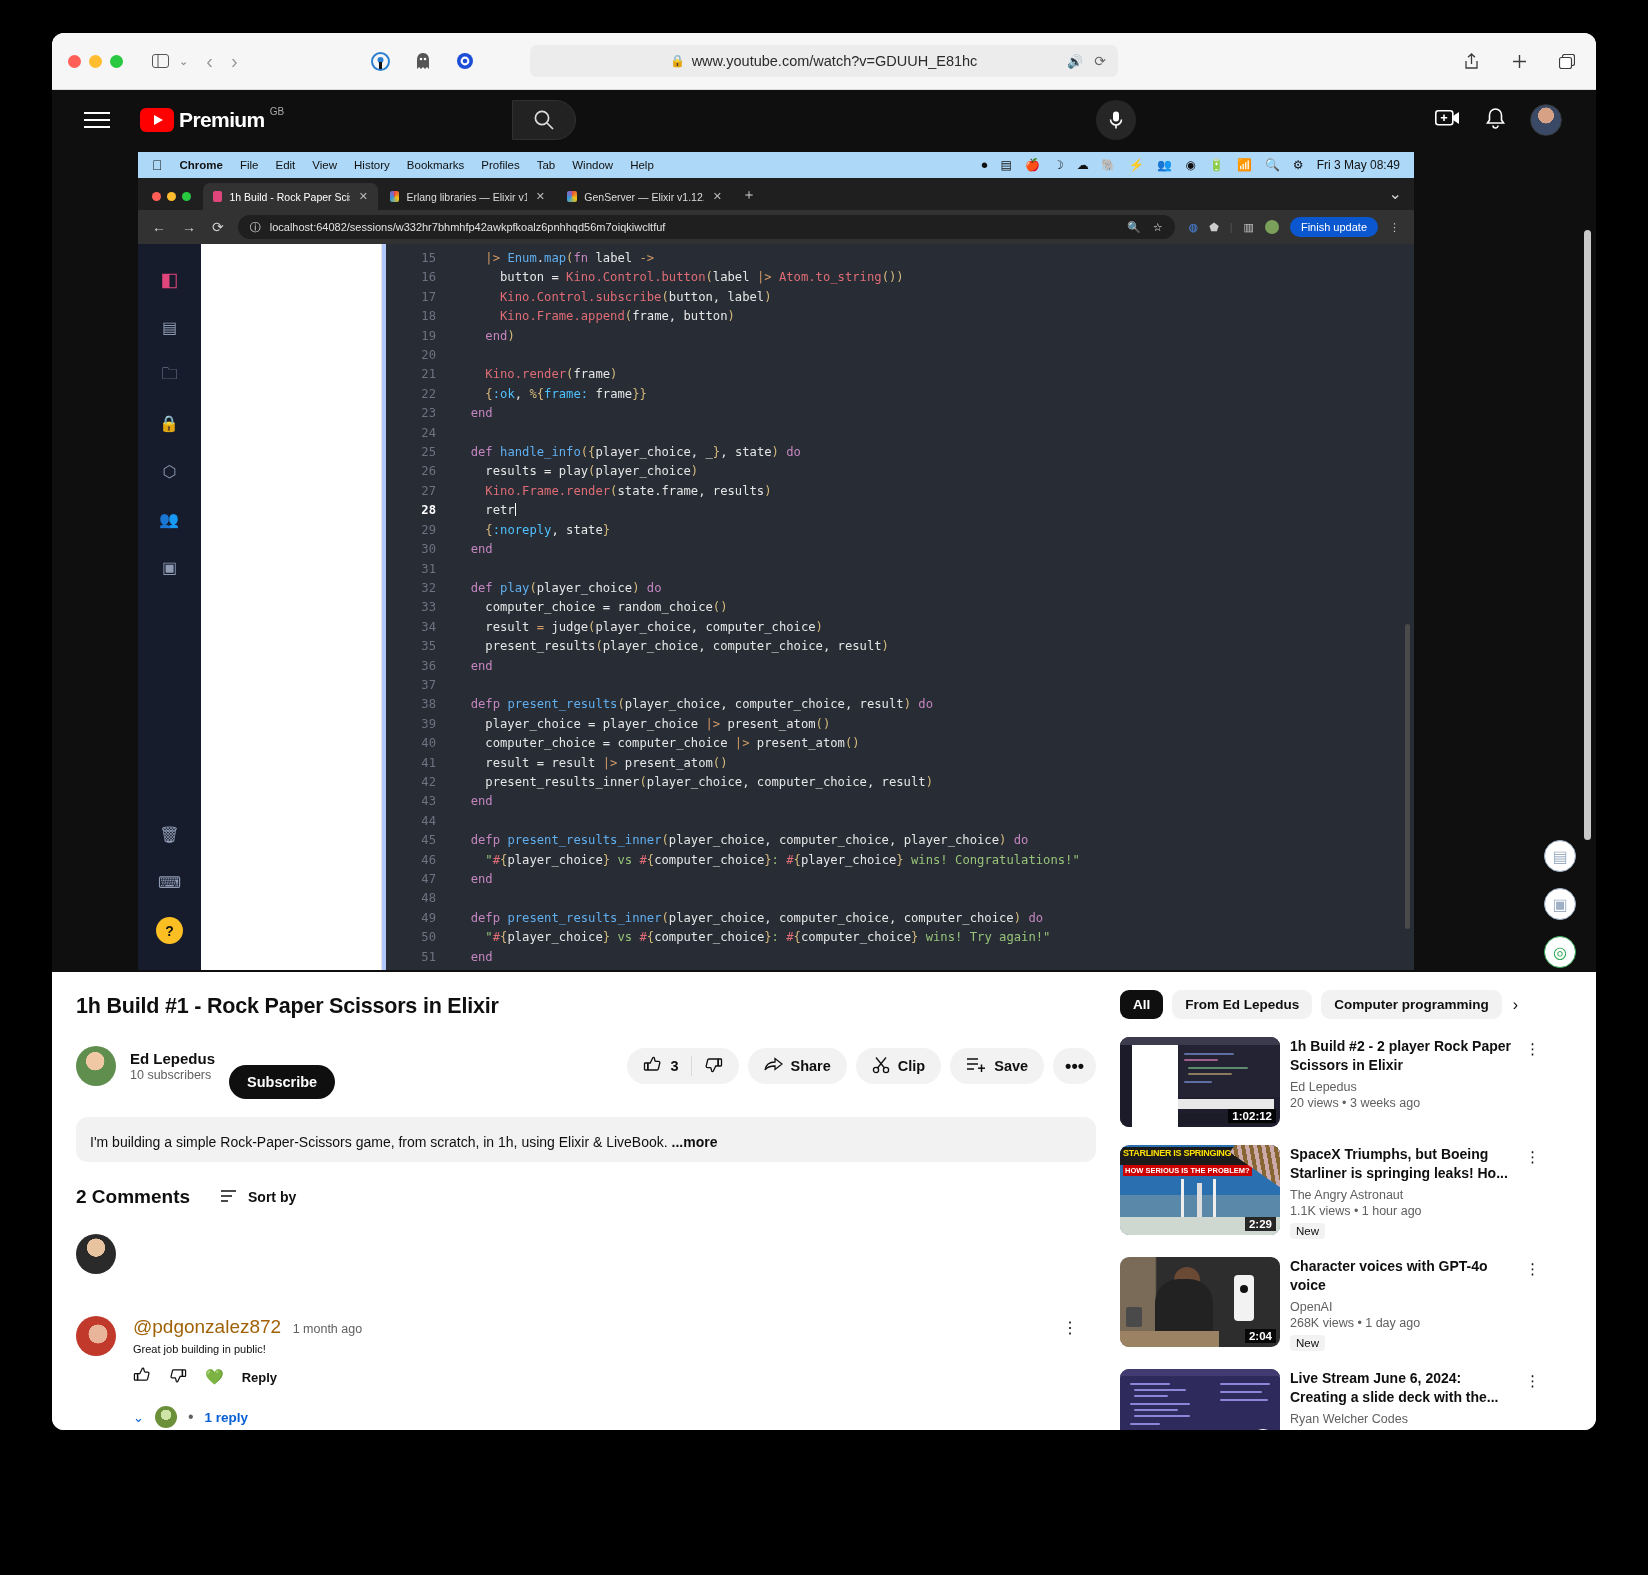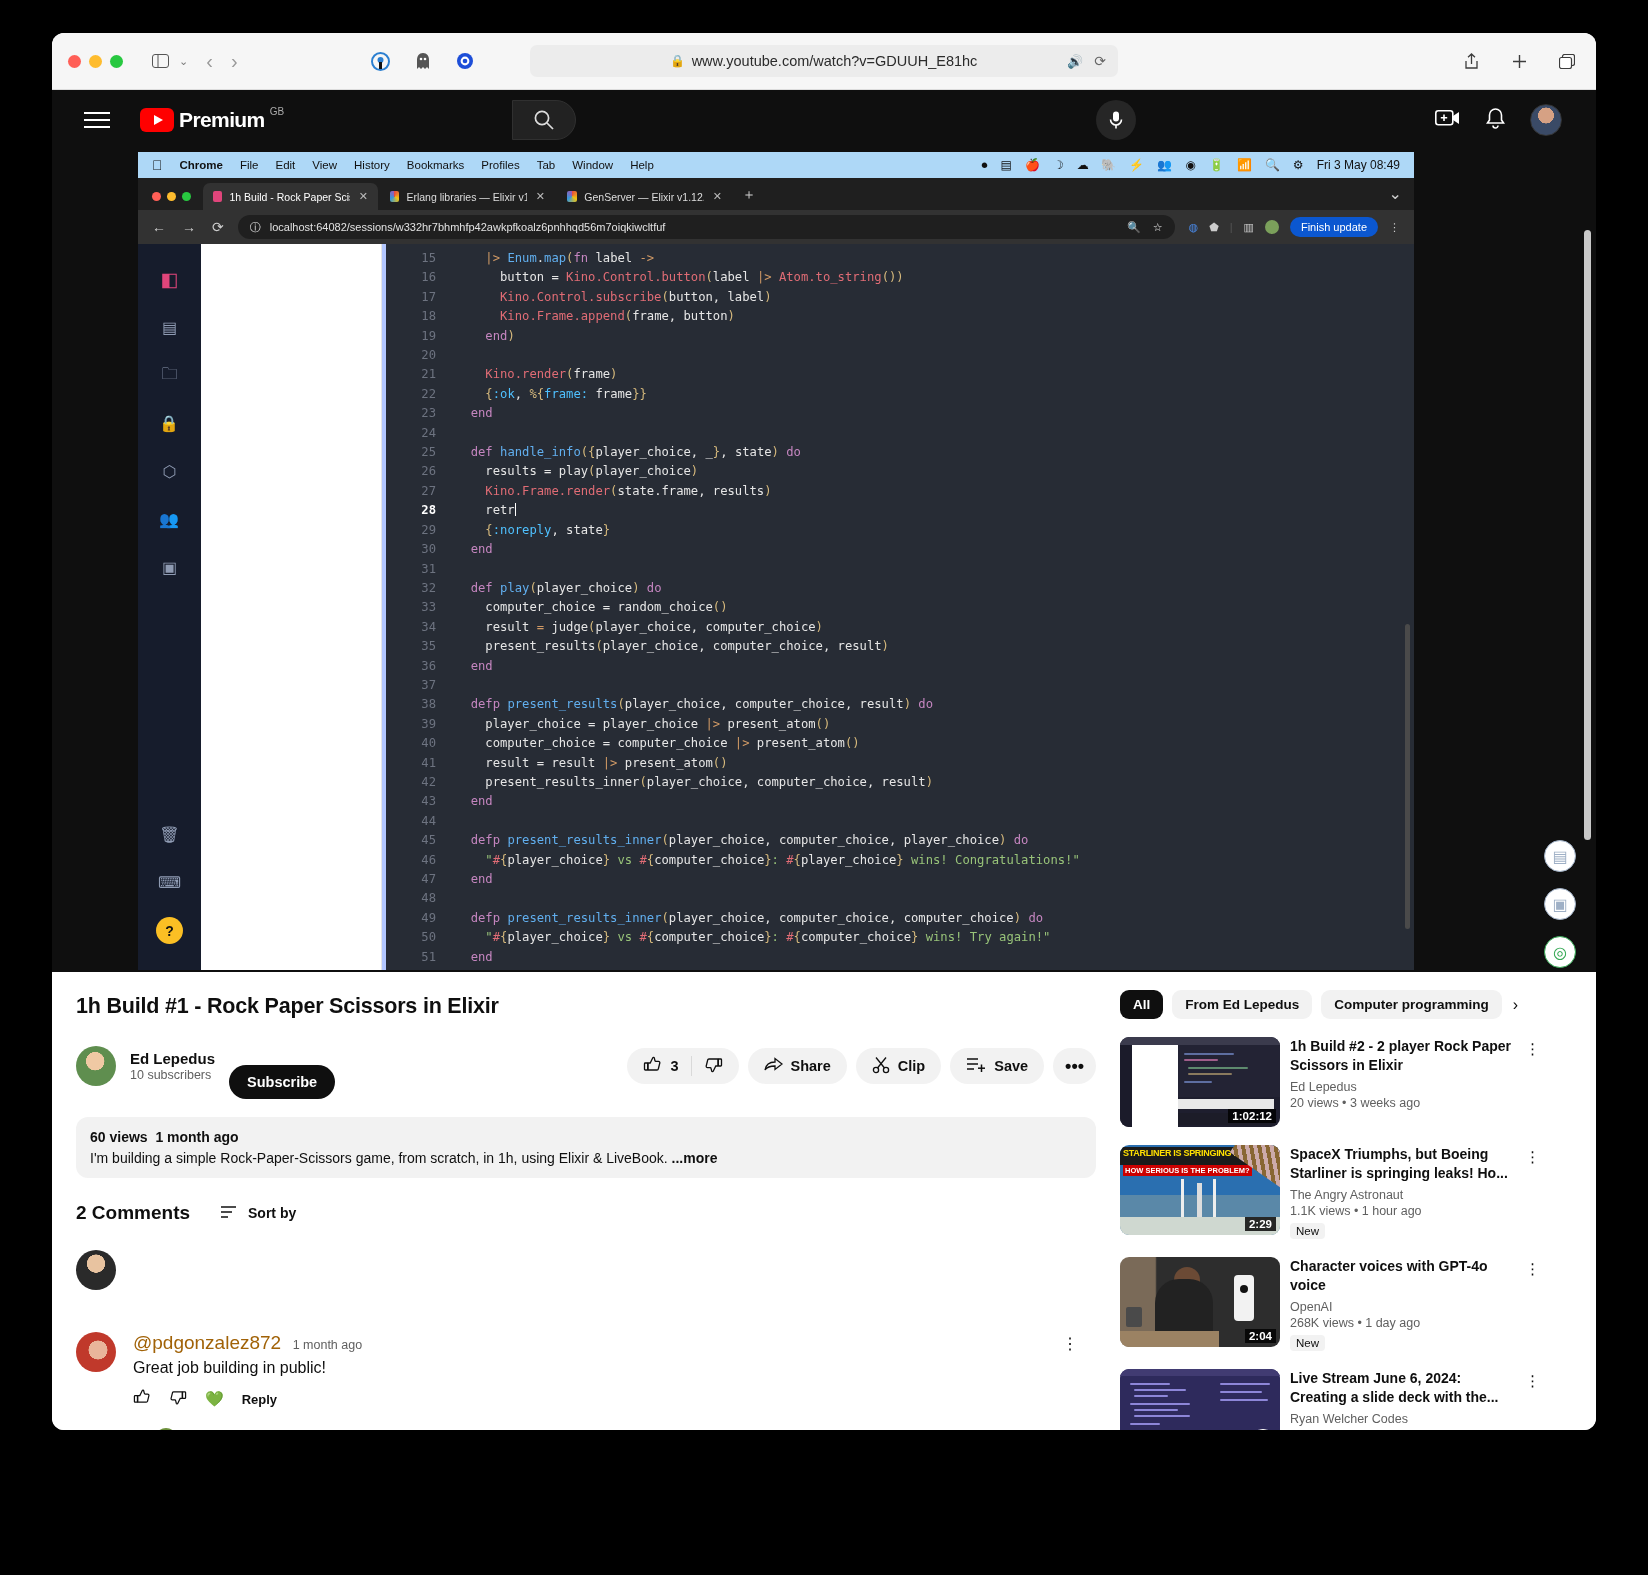--- a/index.html
+++ b/index.html
@@ -182,21 +182,21 @@
   .cm-avatar { width:40px;height:40px;border-radius:50%; flex:none;
                background: radial-gradient(circle at 50% 34%, #e8c3a0 0 27%, #2a2a2a 28% 100%);}
   .cm-avatar.p872 { background: radial-gradient(circle at 55% 45%, #e9b59a 0 30%, #c0392b 31% 100%);}
   .cm-avatar.rep { width:22px;height:22px;
     background: radial-gradient(circle at 50% 40%, #cfe5a8 0 30%, #6c8f3a 31% 100%);}
   .cmt-field { flex:1; border-bottom:1px solid #e0e0e0; padding-bottom:9px;
                font-size:14px; color:#8a8a8a; }
   .comment { display:flex; gap:17px; margin-top:42px; position:relative;}
   .cm-user { font-size:19px; font-weight:normal; color:#a16207; }
   .cm-time { font-size:12.5px; color:#606060; margin-left:7px; font-weight:normal;}
-  .cm-text { font-size:16px; color:#0f0f0f; margin-top:5px;}
+  .cm-text { font-size:11px; color:#0f0f0f; margin-top:5px;}
   .cm-actions { display:flex; align-items:center; gap:18px; margin-top:11px; color:#0f0f0f;}
   .cm-actions .reply { font-size:13px; font-weight:bold; }
   .cm-kebab { position:absolute; right:18px; top:2px; color:#0f0f0f; font-size:16px; }
   .replies { display:flex; align-items:center; gap:11px; margin-top:18px; }
   .rep-chev { color:#065fd4; font-size:13px; }
   .rep-lbl { color:#065fd4; font-size:13.5px; font-weight:bold; }
   .rep-dot { color:#606060; }
 
   
   .right-col { width: 420px; }
@@ -586,23 +586,20 @@
                       <line x1="12" y1="12.2" x2="19" y2="12.2" stroke="#0f0f0f" stroke-width="1.5"></line>
                     </svg>
                 </span>
                 <span>Save</span>
               </div>
               <div class="pill more">•••</div>
             </div>
           </div>
 
           <div class="desc-box">
-            <div class="desc-meta">
-              <span>60 views</span>&nbsp;&nbsp;<span>1 month ago</span>
-            </div>
             <div class="desc-text">
               <span>I'm building a simple Rock-Paper-Scissors game, from scratch, in 1h, using Elixir &amp; LiveBook. </span><span class="more">...more</span>
             </div>
           </div>
 
           <div class="comments-hdr">
             <span class="comments-count">2 Comments</span>
             <span class="sortby">
               <span>
                 <svg width="19" height="15" viewBox="0 0 19 15">

